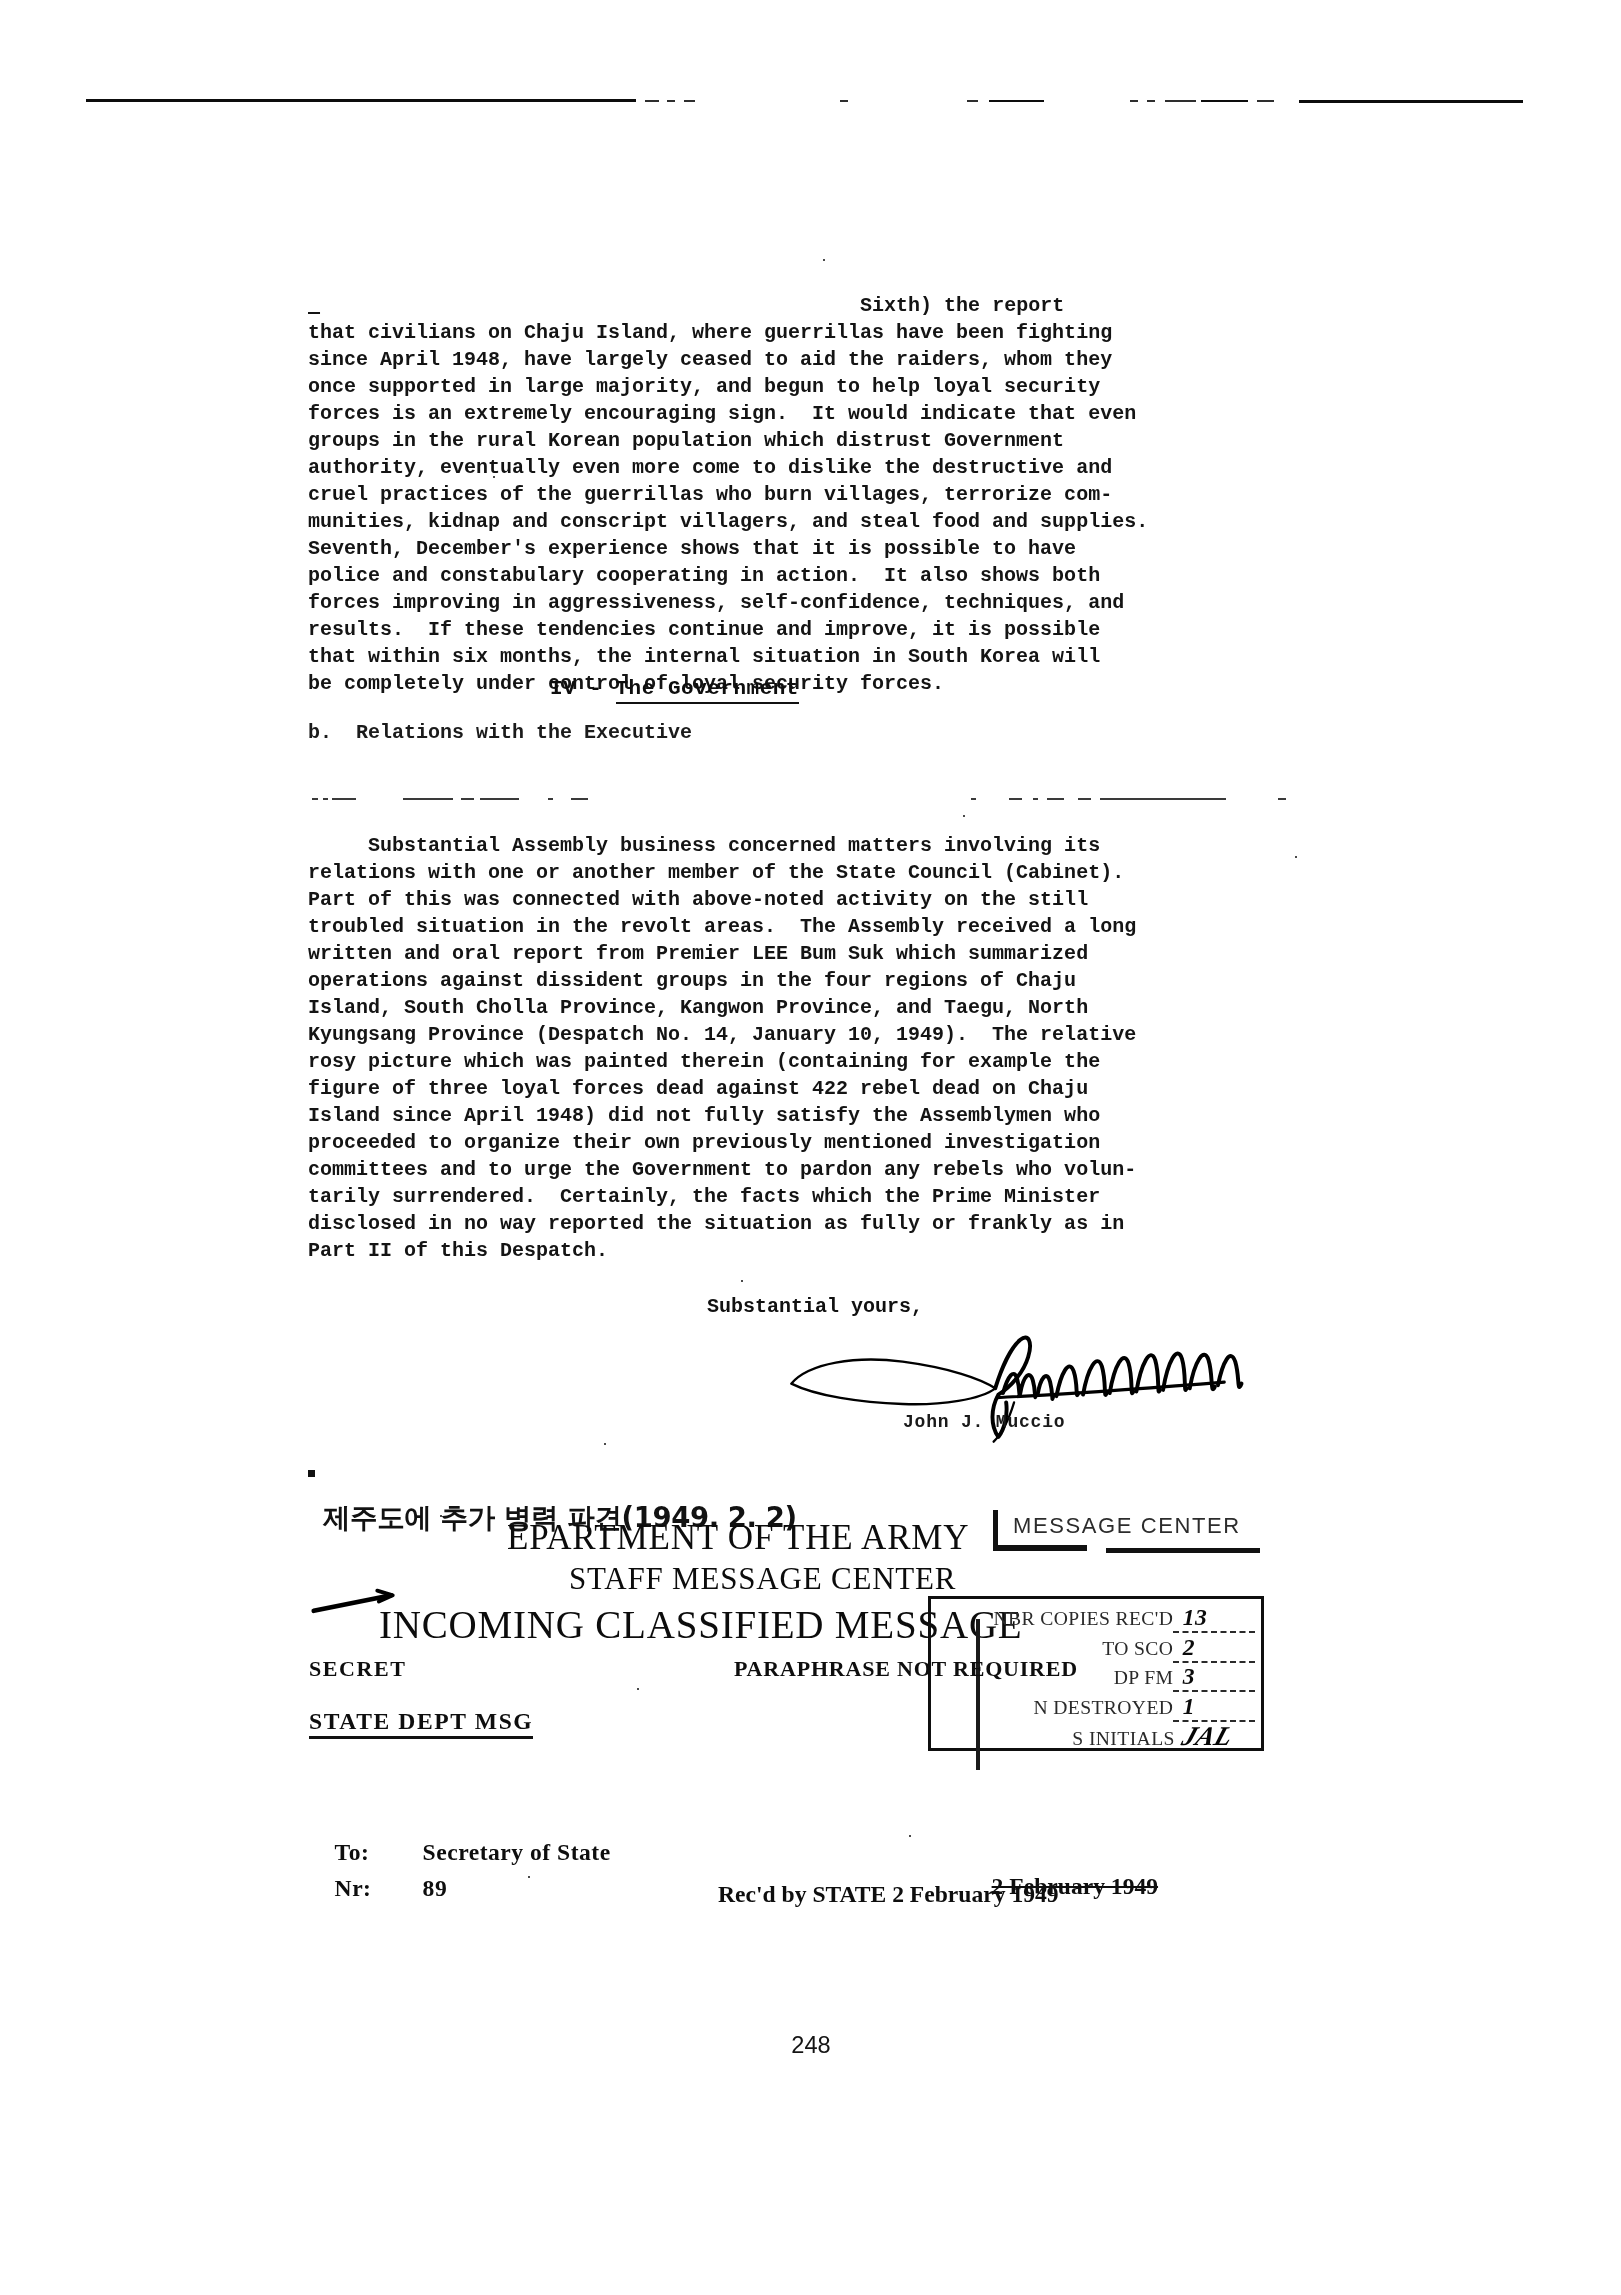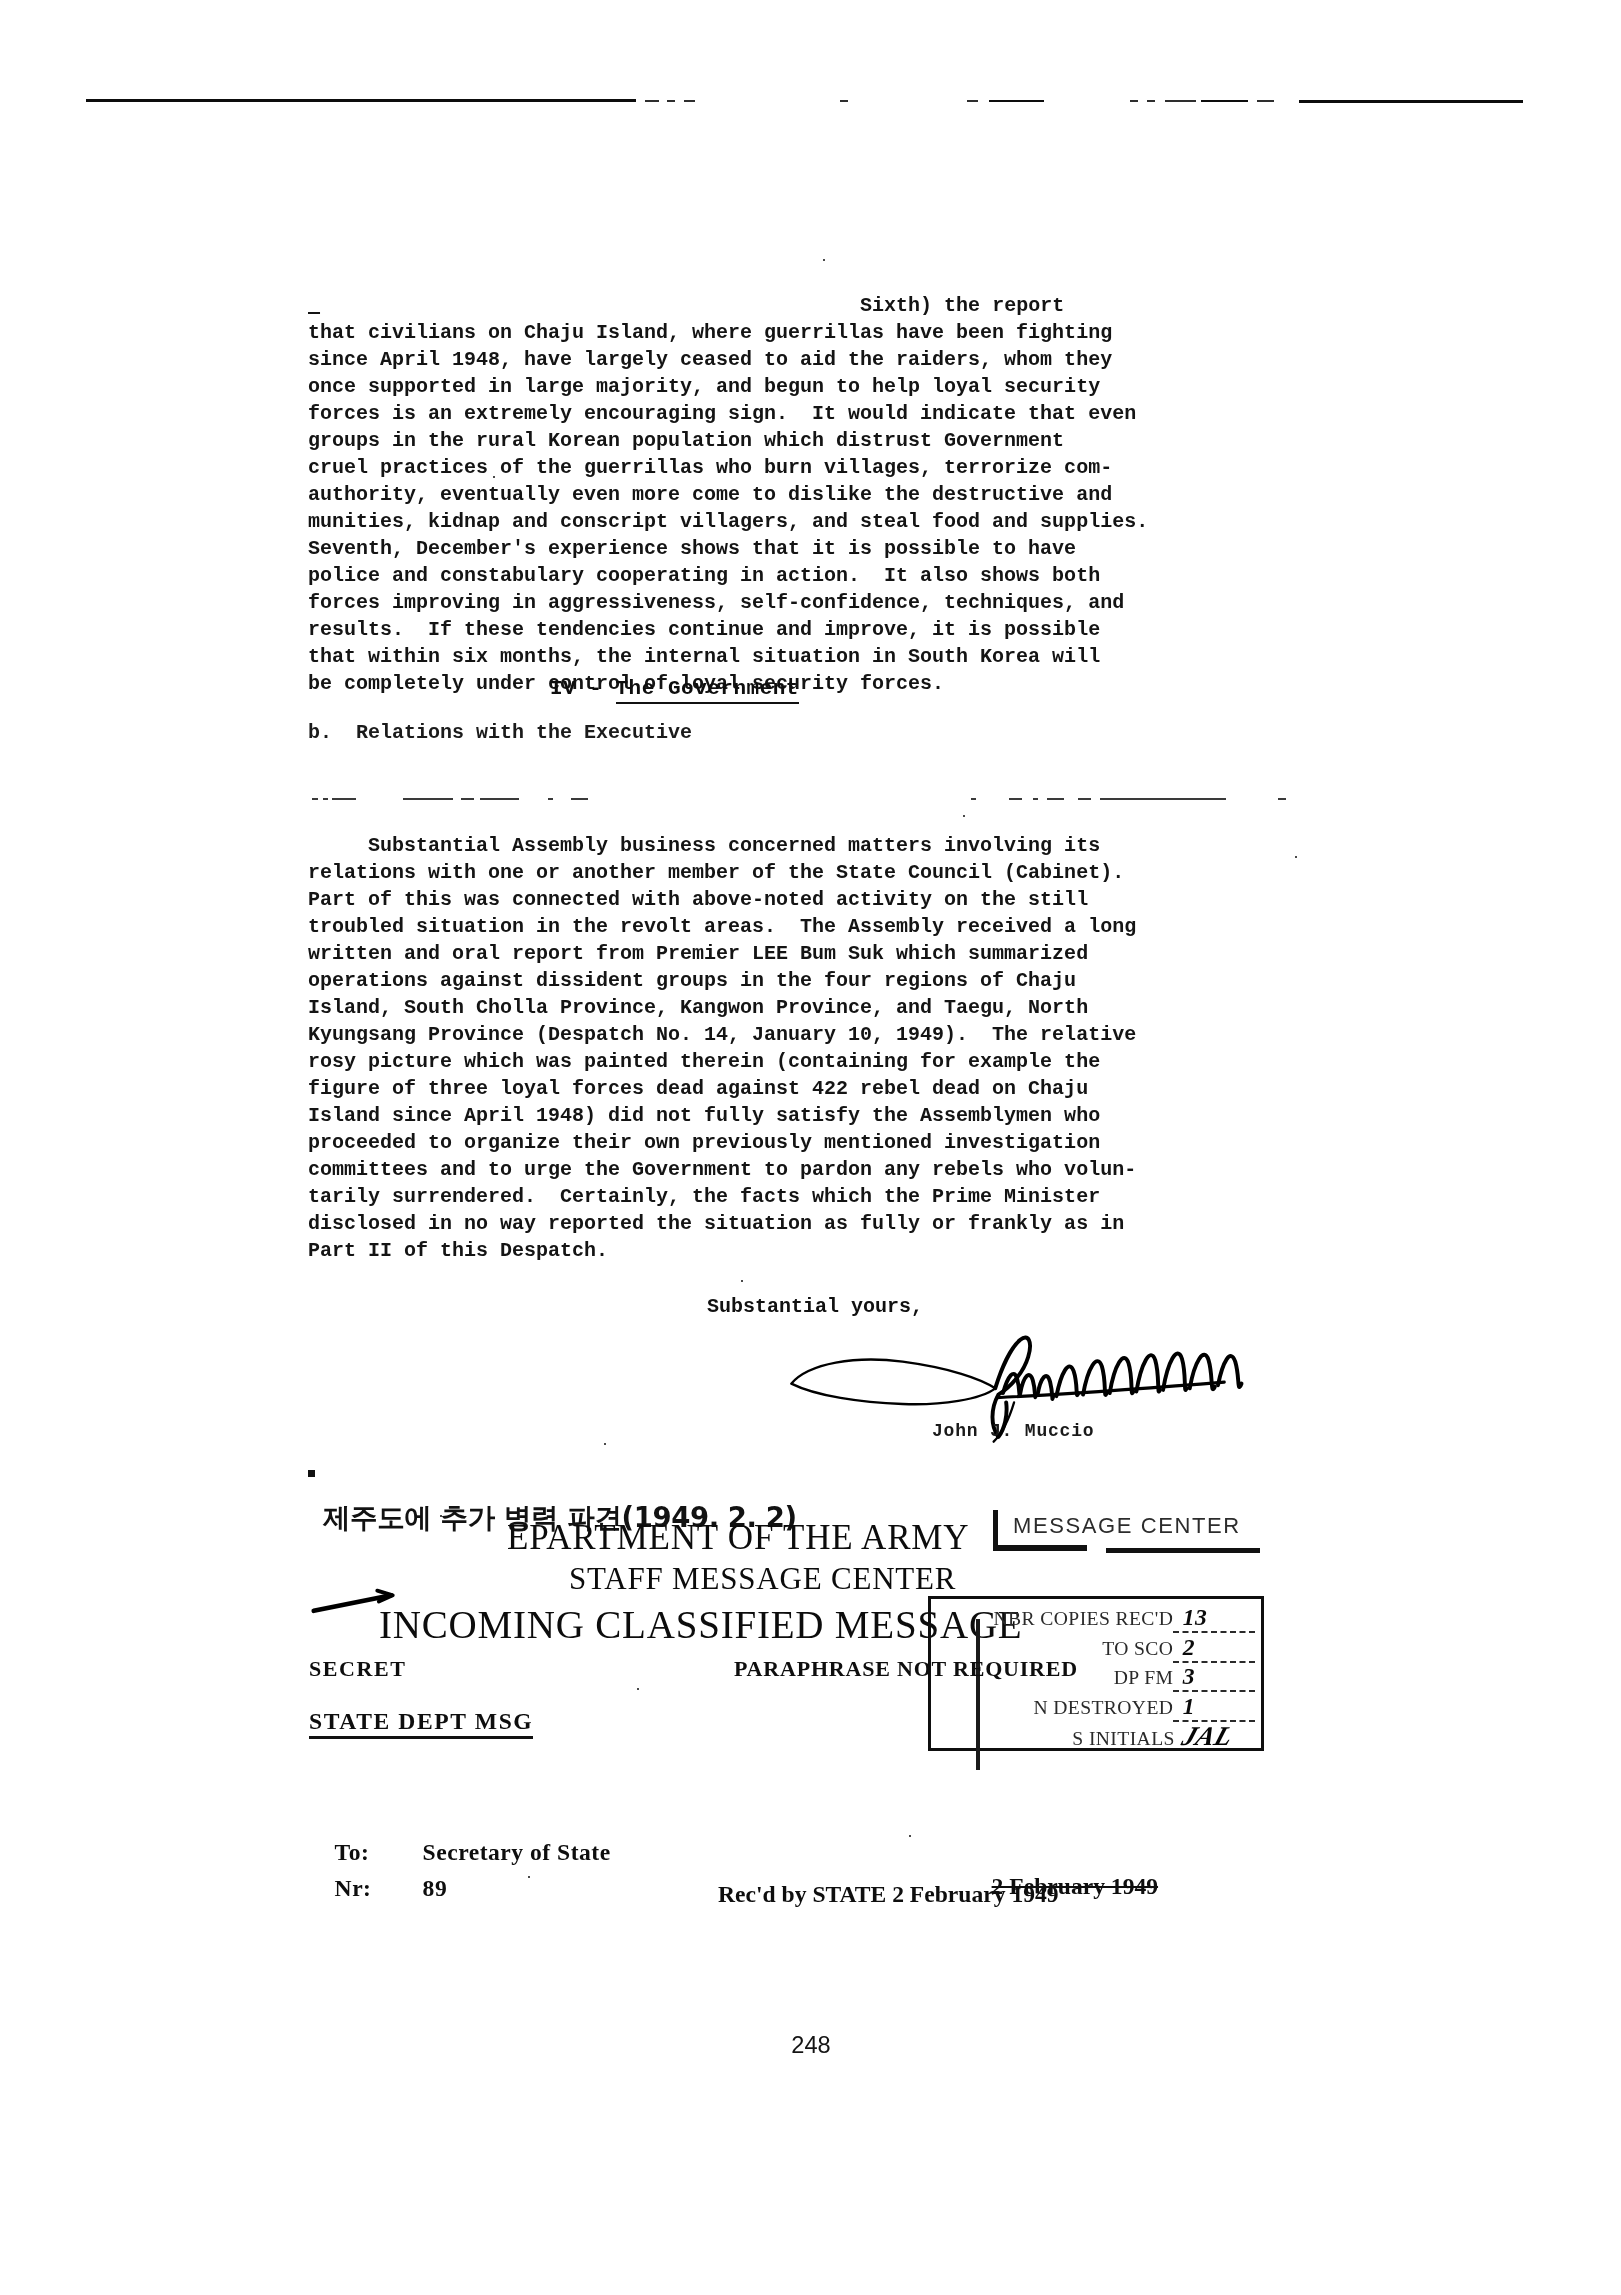--- a/index.html
+++ b/index.html
@@ -123,28 +123,27 @@
     position: absolute;
     left: 785px;
     top: 1327px;
     width: 502px;
     height: 126px;
   }
   #signature-block svg { display: block; }
   #signature-name {
     position: absolute;
     left: 118px;
-    top: 94px;
+    top: 85px;
     font-size: 18px;
     font-family: "Liberation Mono", "DejaVu Sans Mono", monospace;
     font-weight: bold;
     color: #1a1a1a;
     white-space: pre;
     letter-spacing: 0.8px;
-    margin-left: 29px;
   }
 
   
   #korean-caption {
     position: absolute;
     left: 308px;
     top: 1455px;
     font-size: 27.5px;
     font-family: "DejaVu Sans", sans-serif;
     font-weight: bold;
@@ -416,22 +415,22 @@
     <i style="left:1213px; width:224px; height:3.1px; top:3.1px;"></i>
   </div>
 
   <div id="letter-body">
     <div class="ln"><span class="u"> </span><span>                                             Sixth) the report</span></div>
     <div class="ln">that civilians on Chaju Island, where guerrillas have been fighting</div>
     <div class="ln">since April 1948, have largely ceased to aid the raiders, whom they</div>
     <div class="ln">once supported in large majority, and begun to help loyal security</div>
     <div class="ln">forces is an extremely encouraging sign.  It would indicate that even</div>
     <div class="ln">groups in the rural Korean population which distrust Government</div>
+    <div class="ln">authority, eventually even more come to dislike the destructive and</div>
     <div class="ln">cruel practices of the guerrillas who burn villages, terrorize com-</div>
-    <div class="ln">authority, eventually even more come to dislike the destructive and</div>
     <div class="ln">munities, kidnap and conscript villagers, and steal food and supplies.</div>
     <div class="ln">Seventh, December's experience shows that it is possible to have</div>
     <div class="ln">police and constabulary cooperating in action.  It also shows both</div>
     <div class="ln">forces improving in aggressiveness, self-confidence, techniques, and</div>
     <div class="ln">results.  If these tendencies continue and improve, it is possible</div>
     <div class="ln">that within six months, the internal situation in South Korea will</div>
     <div class="ln">be completely under control of loyal security forces.</div>
   </div>
 
   <div id="section-heading">

